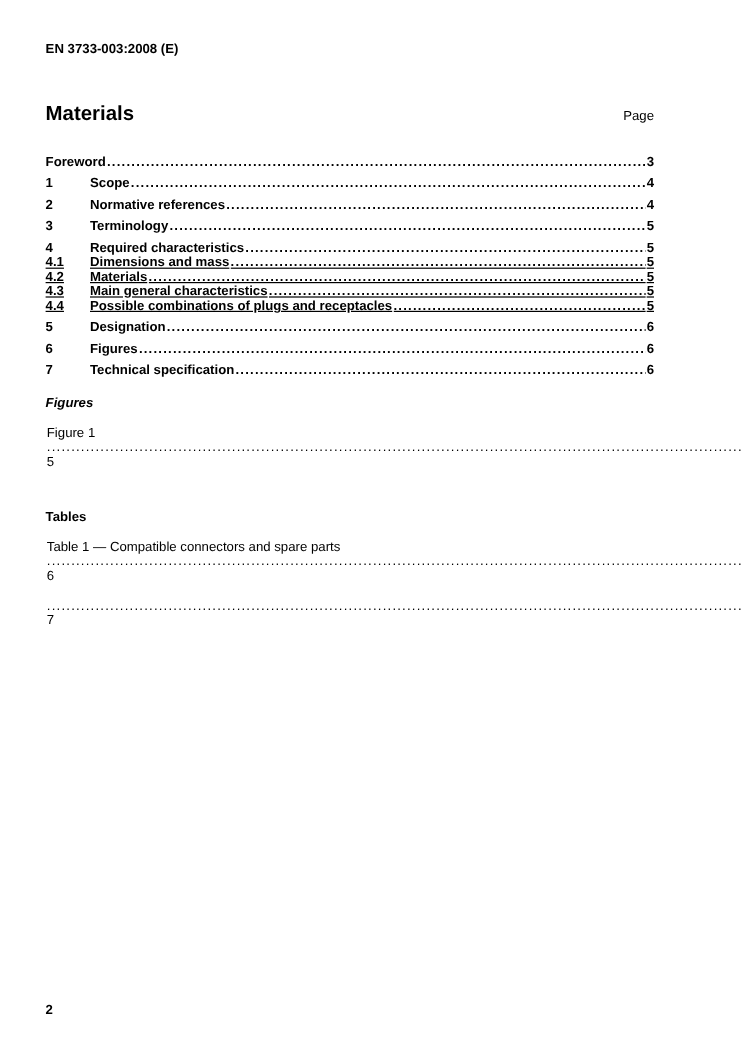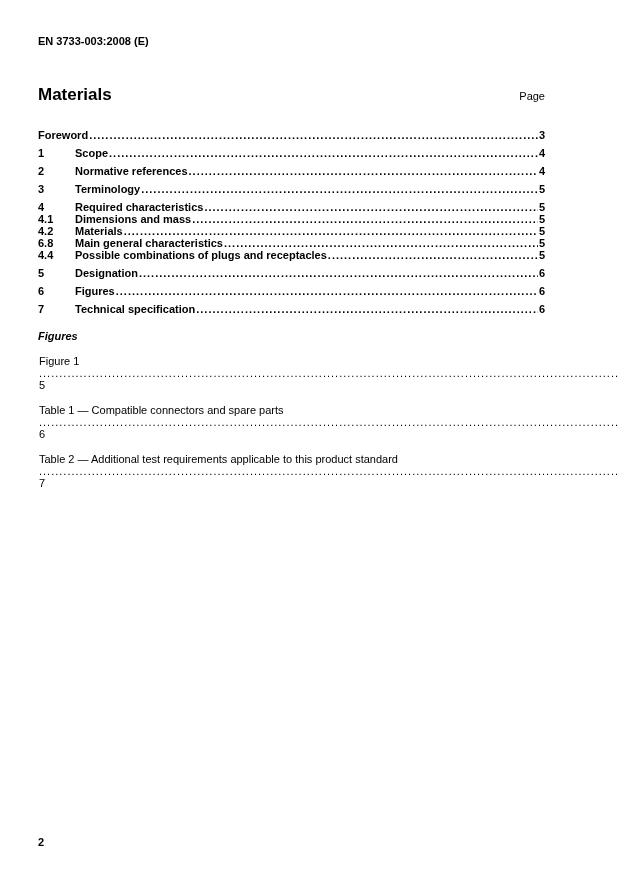--- a/index.html
+++ b/index.html
@@ -38,21 +38,21 @@
     font-weight: normal;
   }
   .toc { margin-top: 25px; }
   .toc-row {
     display: flex;
     align-items: baseline;
     font-size: 11px;
     line-height: 12px;
   }
   .toc-row.main { margin-top: 6px; font-weight: bold; }
-  .toc-row.sub  { margin-top: 0;  font-weight: bold; }
+  .toc-row.sub  { margin-top: 0;  font-weight: bold; text-decoration: underline; }
   .toc-row.plain { font-weight: normal; }
   .num { flex: none; width: 37px; }
   .title { flex: none; white-space: nowrap; }
   .leader {
     flex: 1;
     overflow: hidden;
     white-space: nowrap;
     letter-spacing: 1px;
     margin: 0 1px;
   }
@@ -134,21 +134,21 @@
     </div>
 
     <div class="toc-row sub">
       <span class="num">4.2</span>
       <span class="title">Materials</span>
       <span class="leader"></span>
       <span class="pagenum">5</span>
     </div>
 
     <div class="toc-row sub">
-      <span class="num">6.8</span>
+      <span class="num">4.3</span>
       <span class="title">Main general characteristics</span>
       <span class="leader"></span>
       <span class="pagenum">5</span>
     </div>
 
     <div class="toc-row sub">
       <span class="num">4.4</span>
       <span class="title">Possible combinations of plugs and receptacles</span>
       <span class="leader"></span>
       <span class="pagenum">5</span>
@@ -180,29 +180,29 @@
   <div class="section-heading figures-heading">Figures</div>
 
   <div class="figures-list">
     <div class="toc-row plain">
       <span class="title">Figure 1</span>
       <span class="leader"></span>
       <span class="pagenum">5</span>
     </div>
   </div>
 
+  <div class="section-heading tables-heading">Tables</div>
 
   <div class="tables-list">
     <div class="toc-row plain">
       <span class="title">Table 1 — Compatible connectors and spare parts</span>
       <span class="leader"></span>
       <span class="pagenum">6</span>
     </div>
     <div class="toc-row plain">
-      <span class="title">Table 2 — Additional test requirements applicable to this product standard</span>
       <span class="leader"></span>
       <span class="pagenum">7</span>
     </div>
   </div>
 
 </div>
 
 <div class="doc-footer">2</div>
 
 </body></html>

